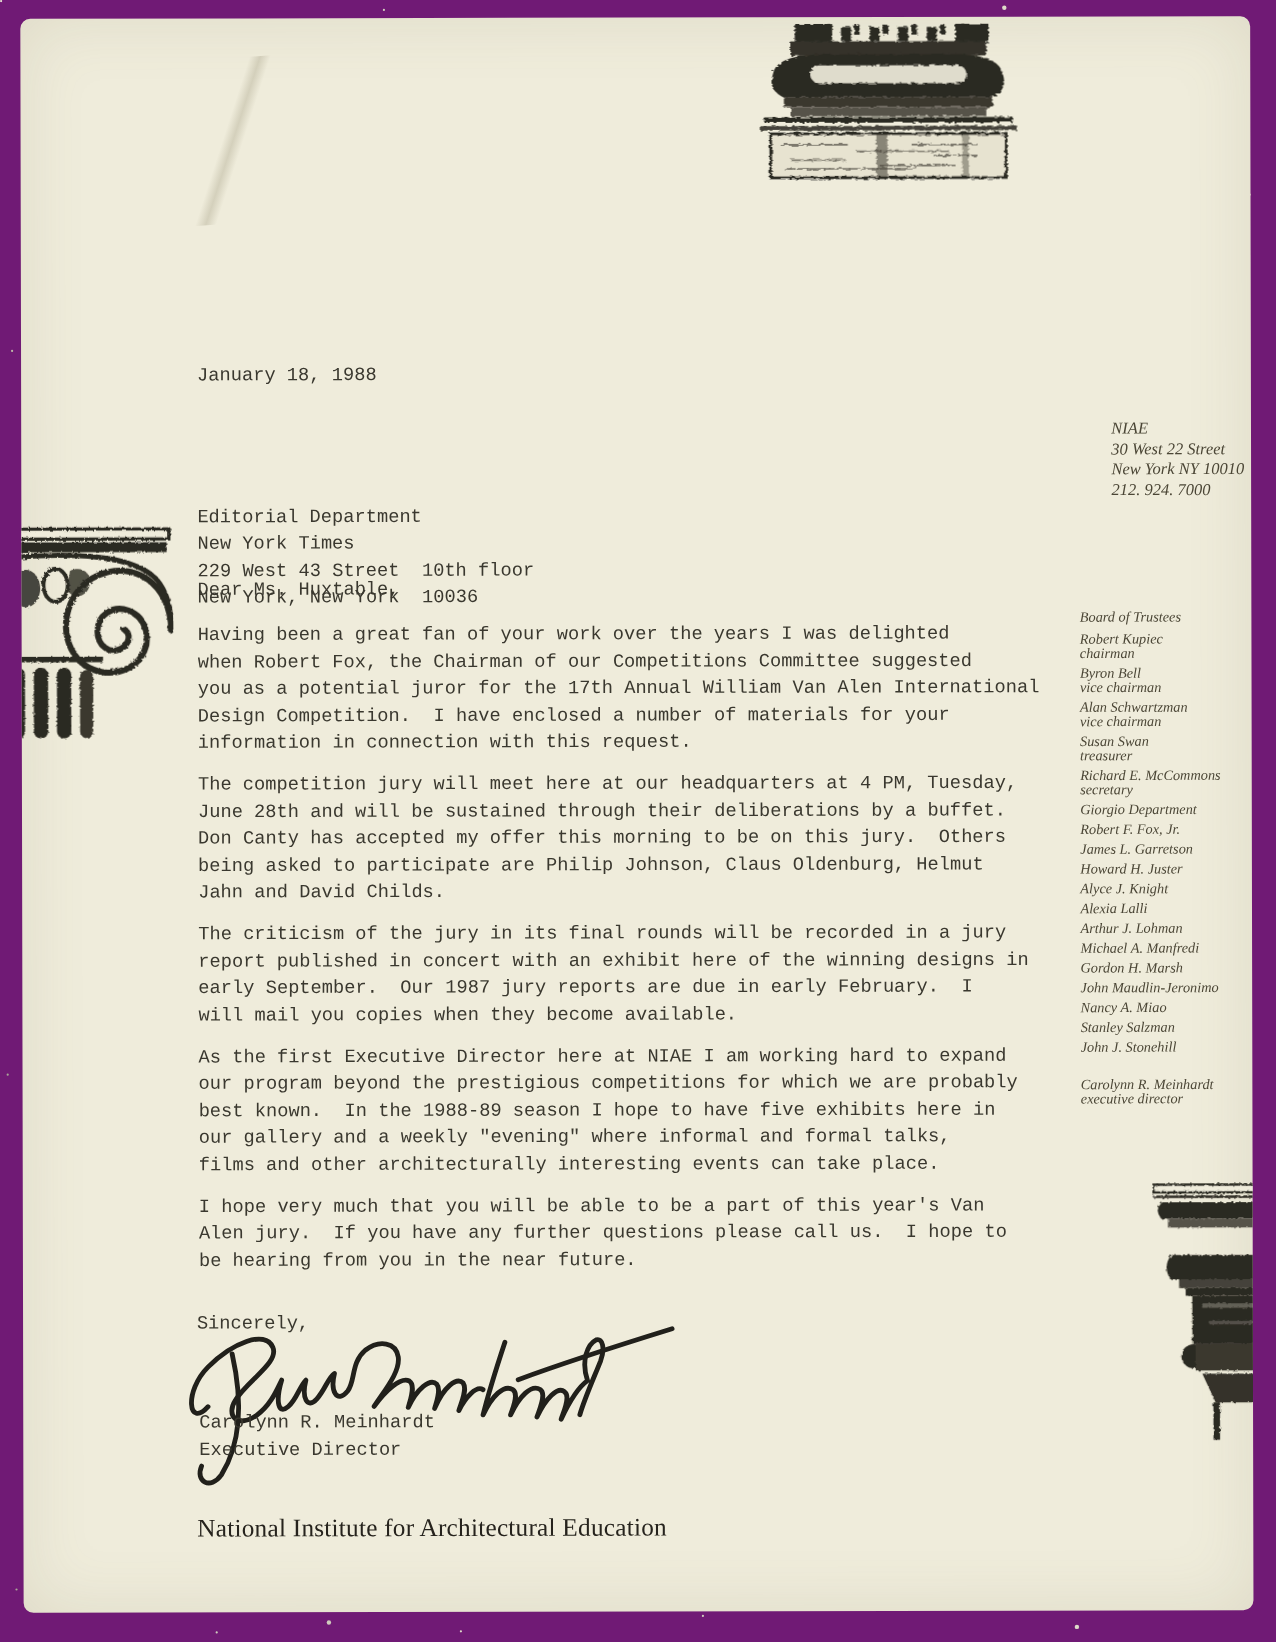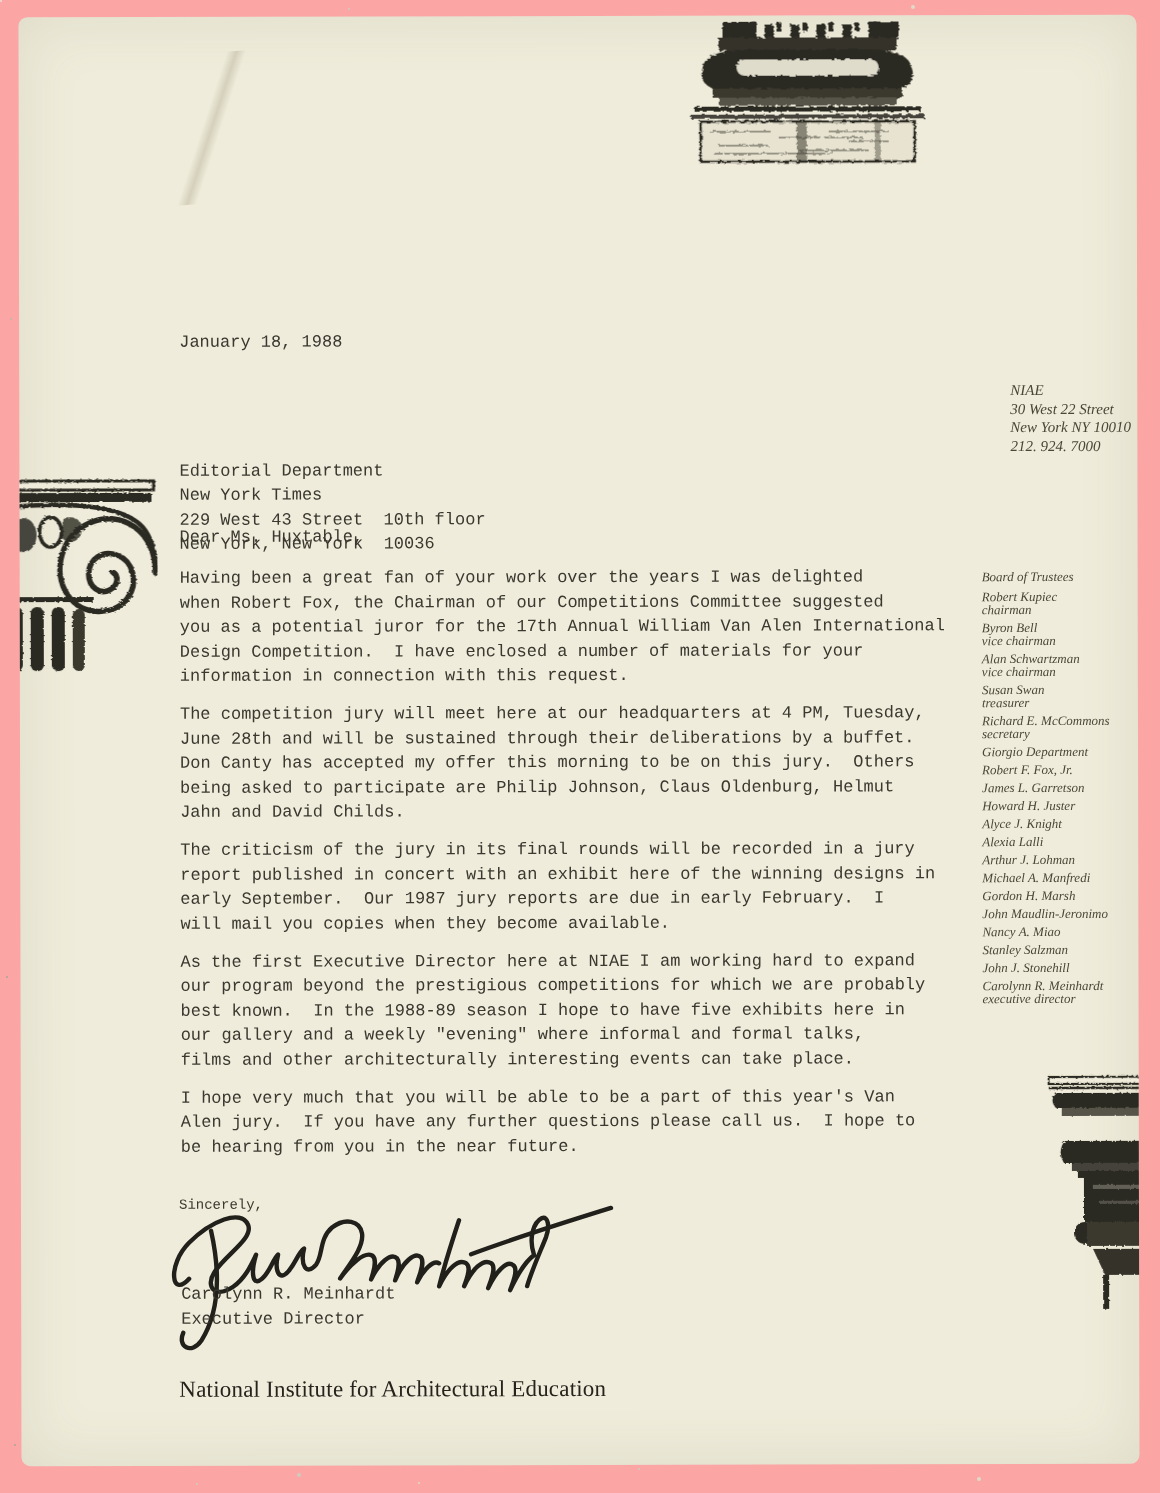--- a/index.html
+++ b/index.html
@@ -1,16 +1,16 @@
 <!DOCTYPE html>
 <html><head>
 <meta charset="utf-8">
 <style>
   html,body{margin:0;padding:0;width:1160px;height:1493px;background:#060605;overflow:hidden;}
-  .stage{position:absolute;inset:0;background:#fca5a5;}
+  .stage{position:absolute;inset:0;background:#701a75;}
   .speckles{position:absolute;left:0;top:0;width:2px;height:2px;border-radius:50%;background:#e9e6d6;
     box-shadow: 73px 28px 0 1px #dedbc9, 348px 8px 0 #cfccbd, 522px 36px 0 1px #e9e6d6,
       838px 18px 0 #cfccbd, 1096px 56px 0 1px #dedbc9, 10px 318px 0 #bdb9a8, 28px 638px 0 1px #cfccbd,
       6px 976px 0 #aaa697, 24px 1256px 0 1px #cfccbd, 1124px 376px 0 #cfccbd, 1130px 756px 0 1px #dedbc9,
       1118px 1116px 0 #bdb9a8, 298px 1474px 0 1px #cfccbd, 638px 1468px 0 #cfccbd, 978px 1478px 0 1px #dedbc9,
       56px 92px 0 #cfccbd, 14px 1444px 0 #aaa697, 1100px 1456px 0 1px #cfccbd, 418px 1482px 0 #dedbc9,
       1135px 176px 0 #cfccbd, 912px 6px 0 1px #dedbc9, 196px 1483px 0 #cfccbd;}
   .paper{position:absolute;left:20px;top:16px;width:1118px;height:1449px;background:#efecdb;
     border-radius:9px;transform:rotate(-0.12deg);overflow:hidden;
     box-shadow:inset 0 0 60px rgba(120,112,80,.14);}
@@ -19,24 +19,24 @@
     transform:rotate(-4deg);pointer-events:none;}
   .mono{font-family:"Liberation Mono","DejaVu Sans Mono",monospace;color:#3a382f;}
   .date{position:absolute;left:160px;top:314px;font-size:17px;line-height:24.5px;}
   .recipient{position:absolute;left:160px;top:369px;font-size:17px;line-height:24.5px;white-space:pre;}
   .salutation{position:absolute;left:160px;top:509px;font-size:17px;line-height:24.5px;}
   .body-block{position:absolute;left:160px;top:550px;width:800px;}
   .body-block p{margin:0 0 13.5px 0;font-size:17px;line-height:24.5px;white-space:pre-wrap;}
   .serif-i{font-family:"Liberation Serif","DejaVu Serif",serif;font-style:italic;color:#4b4636;}
   .niae{position:absolute;left:962px;top:366px;font-size:15px;line-height:18.5px;margin-left:29px;}
   .trustees{position:absolute;left:962px;top:539px;font-size:13px;line-height:13px;}
-  .t-head{margin-bottom:7px;margin-top:16px;}
+  .t-head{margin-bottom:7px;}
   .trustee{margin-bottom:5px;}
   .staff{position:absolute;left:962px;top:964px;font-size:13px;line-height:13px;}
-  .closing{position:absolute;left:158px;top:1176px;font-size:14px;line-height:24.5px;}
+  .closing{position:absolute;left:158px;top:1176px;font-size:17px;line-height:24.5px;}
   .signature{position:absolute;left:138px;top:1178px;pointer-events:none;}
   .signer-name{position:absolute;left:160px;top:1266px;font-size:17px;line-height:24.5px;}
   .signer-title{position:absolute;left:160px;top:1291px;font-size:17px;line-height:24.5px;}
   .footer-org{position:absolute;left:158px;top:1360px;
     font-family:"Liberation Serif","DejaVu Serif",serif;font-weight:400;font-size:23px;
     letter-spacing:.2px;color:#26231d;}
   .deco{position:absolute;}
   .deco-base{left:660px;top:6px;}
   .deco-capital{left:-14px;top:460px;}
   .deco-cornice{left:1026px;top:1058px;}

